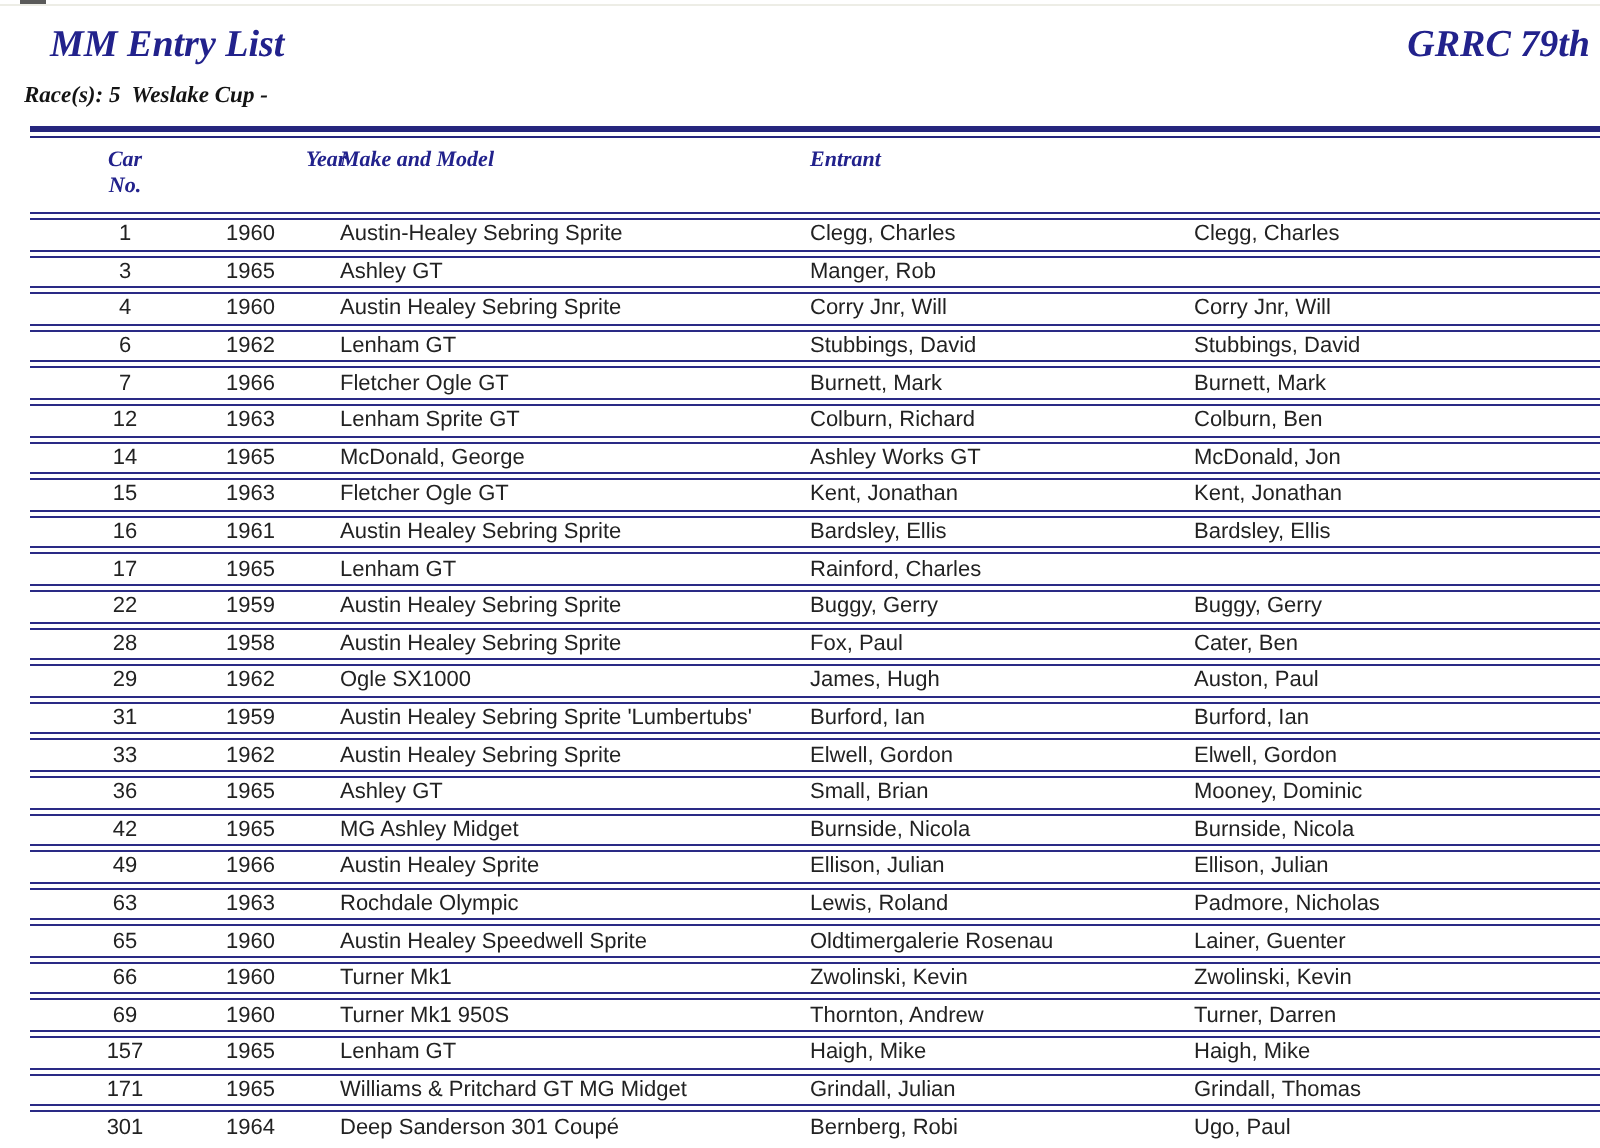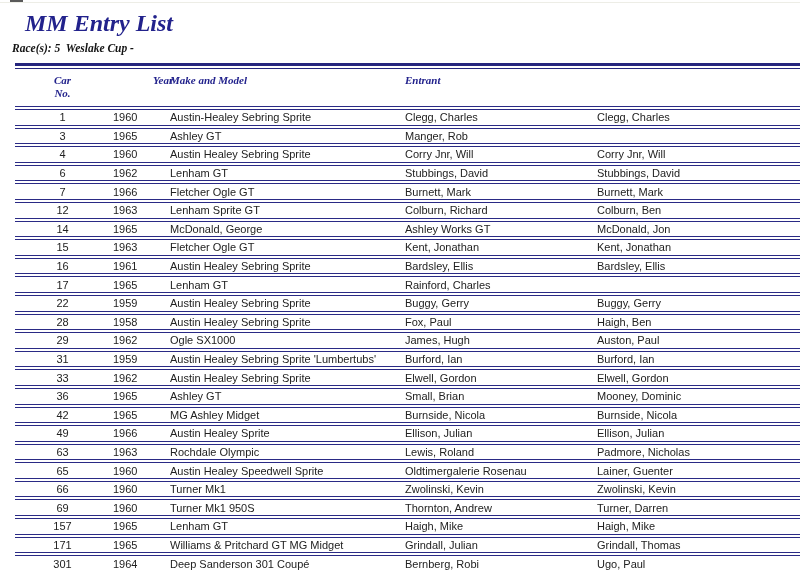--- a/index.html
+++ b/index.html
@@ -19,21 +19,21 @@
     background: #ededE6;
   }
   .header-bar {
     display: flex; justify-content: space-between; align-items: baseline;
     margin: 10px 5px 0 25px;
     line-height: 26px;
   }
   .doc-title, .event-title {
     font-family: "Liberation Serif", serif;
     font-style: italic; font-weight: bold;
-    font-size: 24px;
+    font-size: 19px;
     color: #22228C;
   }
   .race-line {
     margin: 6px 0 0 12px;
     font-family: "Liberation Serif", serif;
     font-style: italic; font-weight: bold;
     font-size: 11.5px; line-height: 12px;
     color: #141414;
     white-space: pre;
   }
@@ -74,20 +74,21 @@
   .cell.c1 { padding-left: 3px; }
 </style>
 </head>
 <body>
 
 <div class="scan-artifact-dash"></div>
 <div class="scan-artifact-line"></div>
 
 <div class="header-bar">
   <span class="doc-title">MM Entry List</span>
+  <span class="event-title">GRRC 79th</span>
 </div>
 
 <div class="race-line">Race(s): 5  Weslake Cup -</div>
 
 <div class="table-wrap">
   <div class="thick-rule"></div>
 
   <div class="grid-row head-labels">
     <div class="head-cell c0">
       <div>Car</div>
@@ -195,21 +196,21 @@
     <div class="cell">Buggy, Gerry</div>
     <div class="cell">Buggy, Gerry</div>
   </div>
 
   <div class="sep"></div>
   <div class="grid-row data-row">
     <div class="cell c0">28</div>
     <div class="cell c1">1958</div>
     <div class="cell">Austin Healey Sebring Sprite</div>
     <div class="cell">Fox, Paul</div>
-    <div class="cell">Haigh, Ben</div>
+    <div class="cell">Cater, Ben</div>
   </div>
 
   <div class="sep"></div>
   <div class="grid-row data-row">
     <div class="cell c0">29</div>
     <div class="cell c1">1962</div>
     <div class="cell">Ogle SX1000</div>
     <div class="cell">James, Hugh</div>
     <div class="cell">Auston, Paul</div>
   </div>

